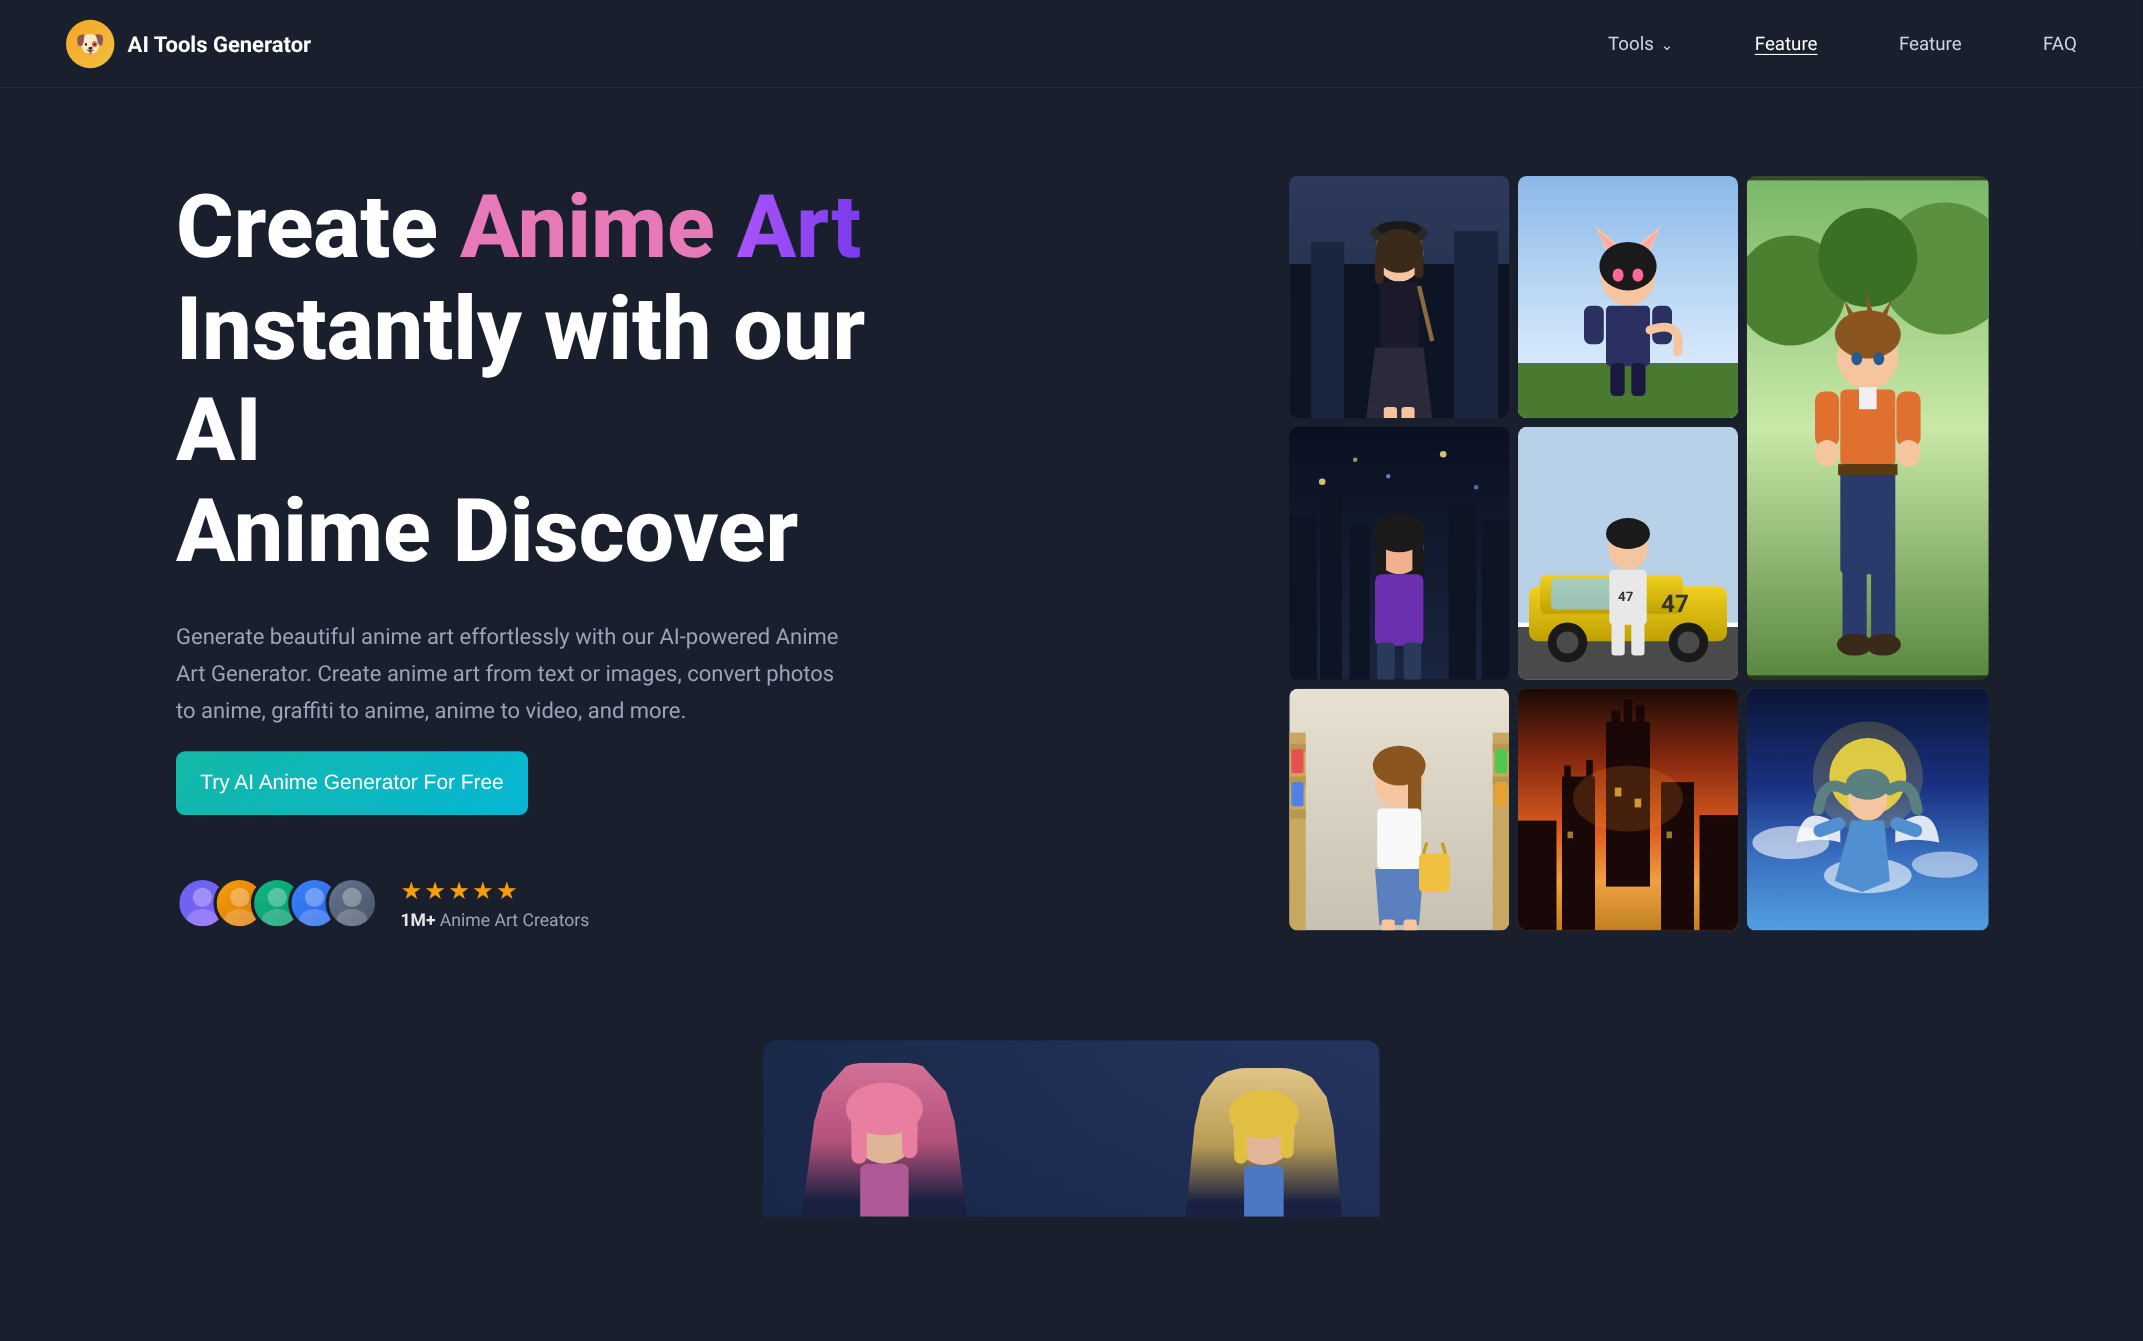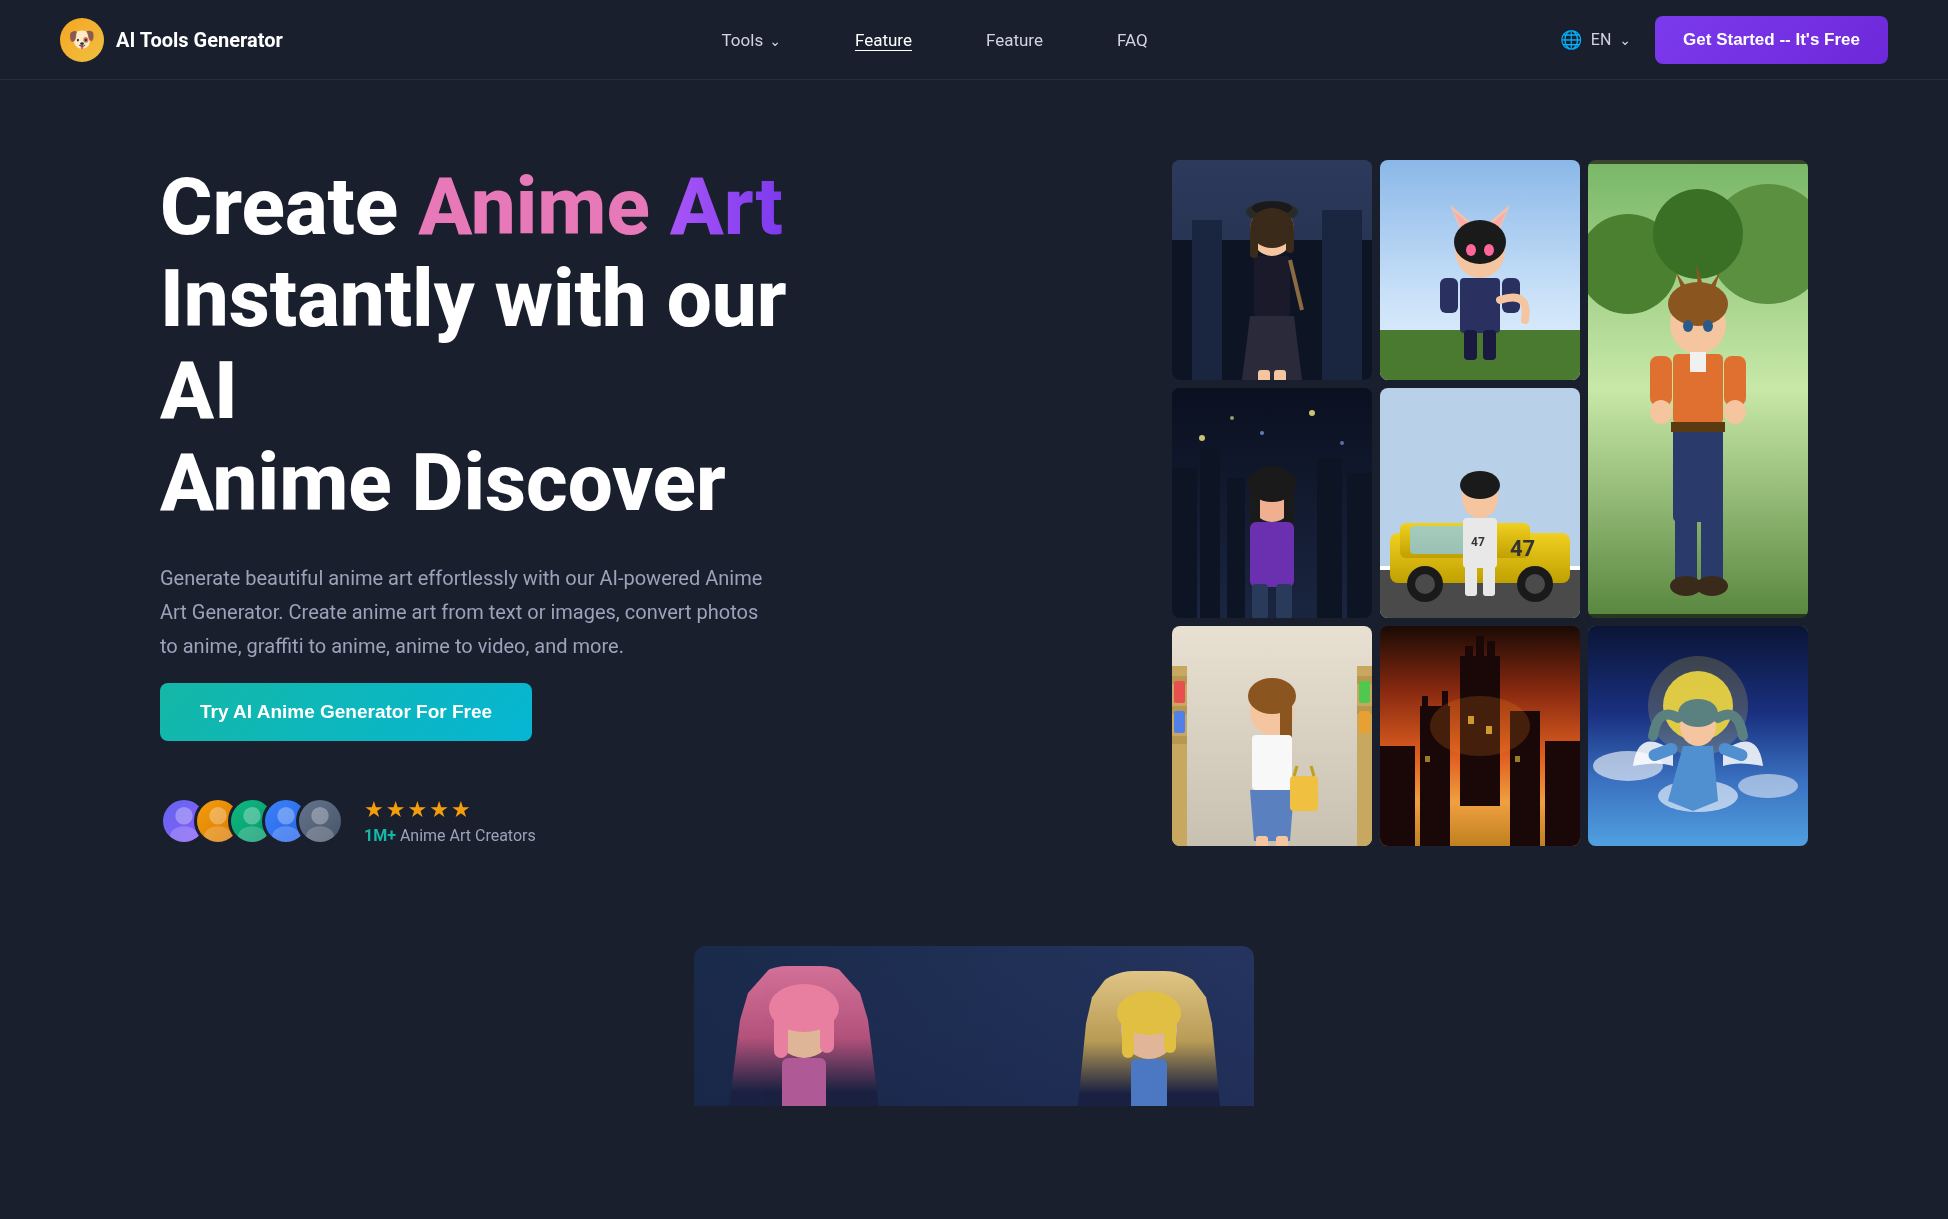--- a/index.html
+++ b/index.html
@@ -146,23 +146,23 @@
       line-height: 1.7;
       max-width: 620px;
       margin-bottom: 20px;
     }
 
     .hero-cta {
       background: linear-gradient(135deg, #14b8a6, #06b6d4);
       color: #ffffff;
       border: none;
       border-radius: 8px;
-      padding: 18px 40px;
+      padding: 18px 22px;
       font-size: 19px;
-      font-weight: 700;
+      font-weight: 400;
       cursor: pointer;
       margin-bottom: 56px;
     }
 
     .social-proof {
       display: flex;
       align-items: center;
       gap: 20px;
     }
 
@@ -203,21 +203,21 @@
       font-size: 22px;
       letter-spacing: 2px;
     }
 
     .proof-count {
       font-size: 16px;
       color: #9aa3b8;
     }
 
     .proof-count strong {
-      color: #14b8a6;
+      color: #e5e5e5;
     }
 
     
     .hero-gallery {
       display: grid;
       grid-template-columns: 200px 200px 220px;
       grid-template-rows: 220px 230px 220px;
       gap: 8px;
       flex-shrink: 0;
       margin-right: 40px;
@@ -347,28 +347,20 @@
       <span>Feature</span>
     </a>
     <a class="nav-item">
       <span>Feature</span>
     </a>
     <a class="nav-item">
       <span>FAQ</span>
     </a>
   </div>
 
-  <div class="nav-right">
-    <div class="lang-selector">
-      <span class="globe-icon"></span>
-      <span>EN</span>
-      <span class="chevron"></span>
-    </div>
-    <button class="cta-button">Get Started -- It's Free</button>
-  </div>
 </nav>
 
 <section class="hero">
   <div class="hero-content">
     <h1 class="hero-title">
       <span class="word-create">Create</span>
       <span> </span>
       <span class="word-anime">Anime</span>
       <span> </span>
       <span class="word-art">Art</span>

